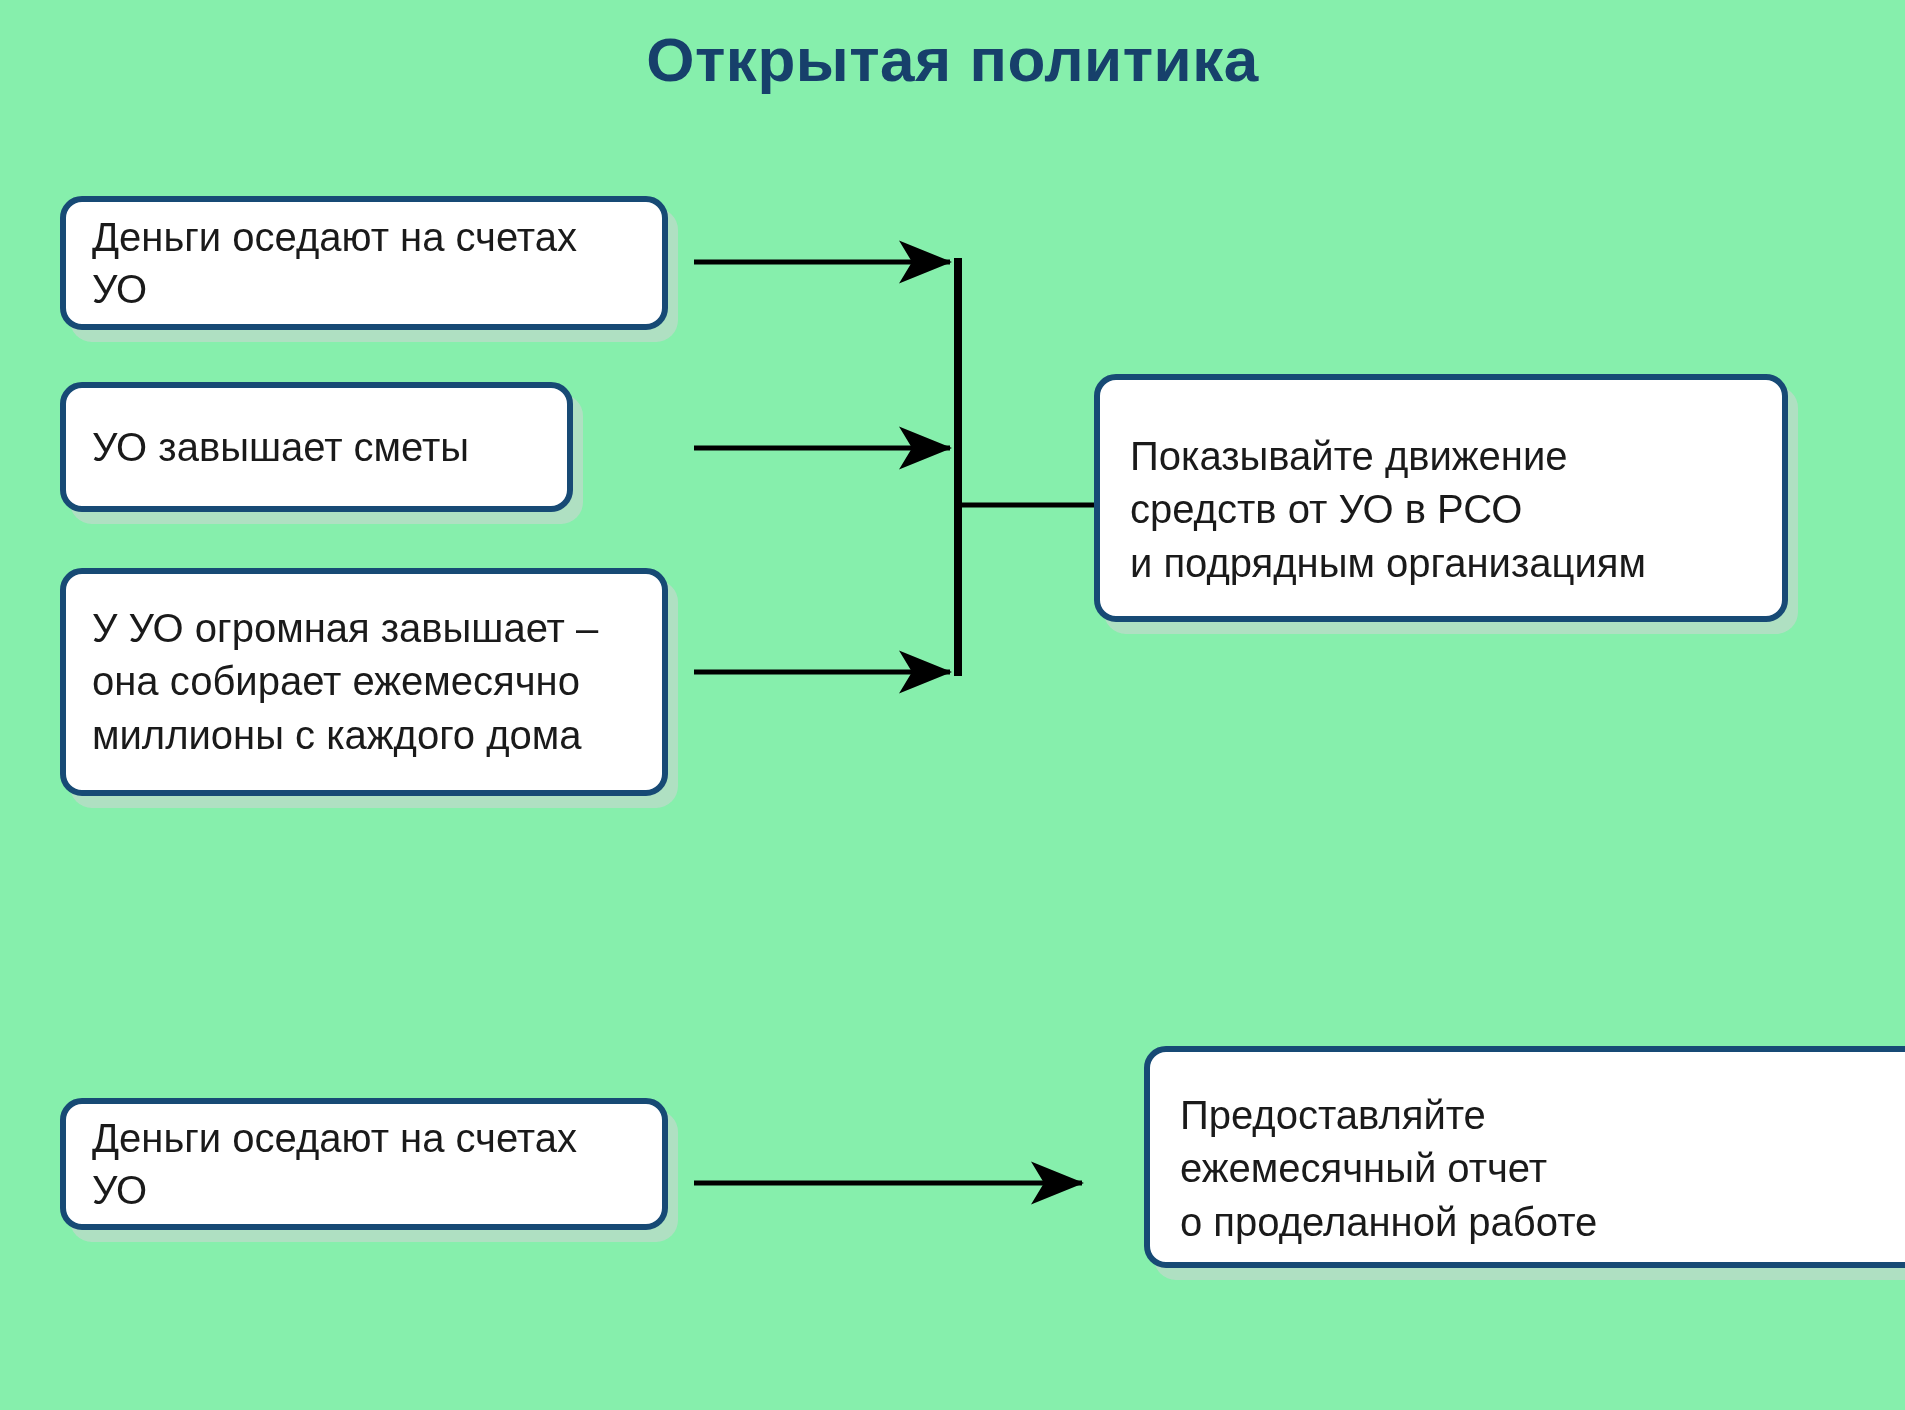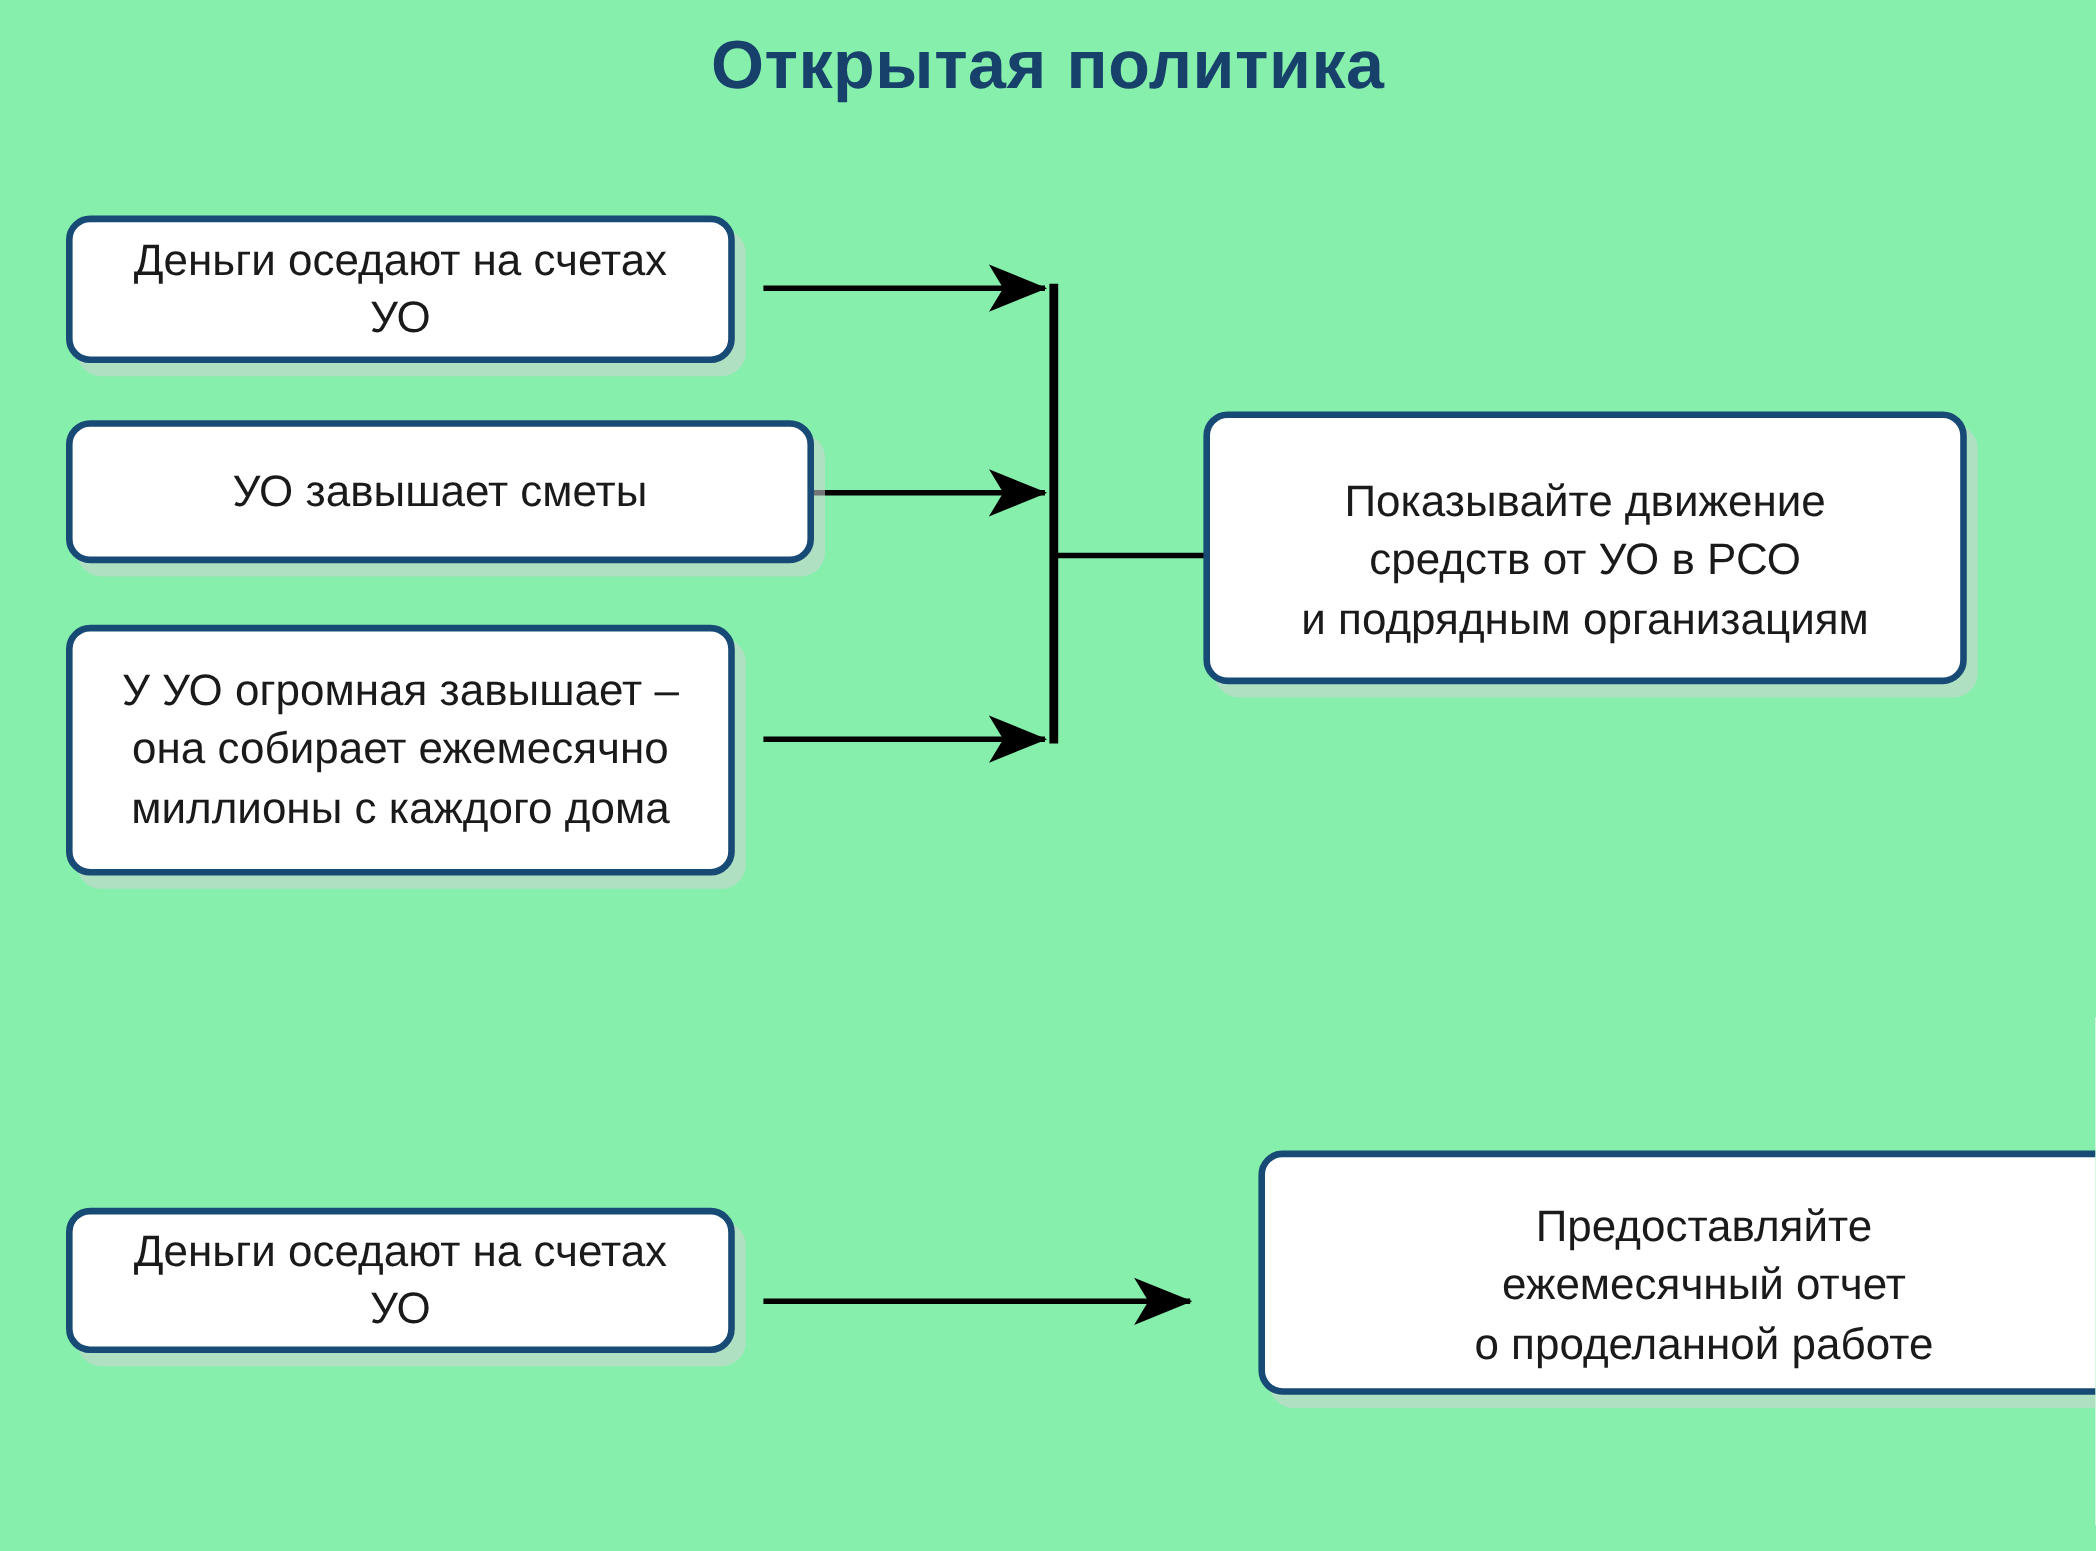--- a/index.html
+++ b/index.html
@@ -36,21 +36,20 @@
   
   .node {
     position: absolute;
     box-sizing: border-box;
     background: #ffffff;
     border: 6px solid #174a75;
     border-radius: 22px;
     box-shadow: 10px 12px 0 0 rgba(210,212,214,0.55);
     display: flex;
     align-items: center;
-    text-align: center;
   }
   .node .node-text {
     padding: 0 26px;
     font-size: 40px;
     line-height: 1.30;
     color: #1a1a1a;
     font-family: "Liberation Sans", "DejaVu Sans", sans-serif;
     white-space: pre-line;
     width: 100%;
   }
@@ -144,21 +143,21 @@
     <div class="node-text">Предоставляйте
 ежемесячный отчет
 о проделанной работе</div>
   </div>
 
 </div>
 
 <style>
   
   #node-money-1   { left: 60px;  top: 196px;  width: 608px;  height: 134px; }
-  #node-estimates { left: 60px;  top: 382px;  width: 680px;  height: 130px; }
+  #node-estimates { left: 60px;  top: 382px;  width: 513px;  height: 130px; }
   #node-profit    { left: 60px;  top: 568px;  width: 608px;  height: 228px; }
   #node-money-2   { left: 60px;  top: 1098px; width: 608px;  height: 132px; }
 
   #node-show-flow { left: 1094px; top: 374px;  width: 694px;  height: 248px; }
   #node-report    { left: 1144px; top: 1046px; width: 810px;  height: 222px; }
 
   #node-show-flow .node-text,
   #node-report .node-text { padding: 0 30px; font-size: 40px; line-height: 1.34; margin-top: 24px; }
   #node-profit .node-text { line-height: 1.34; }
 </style>

